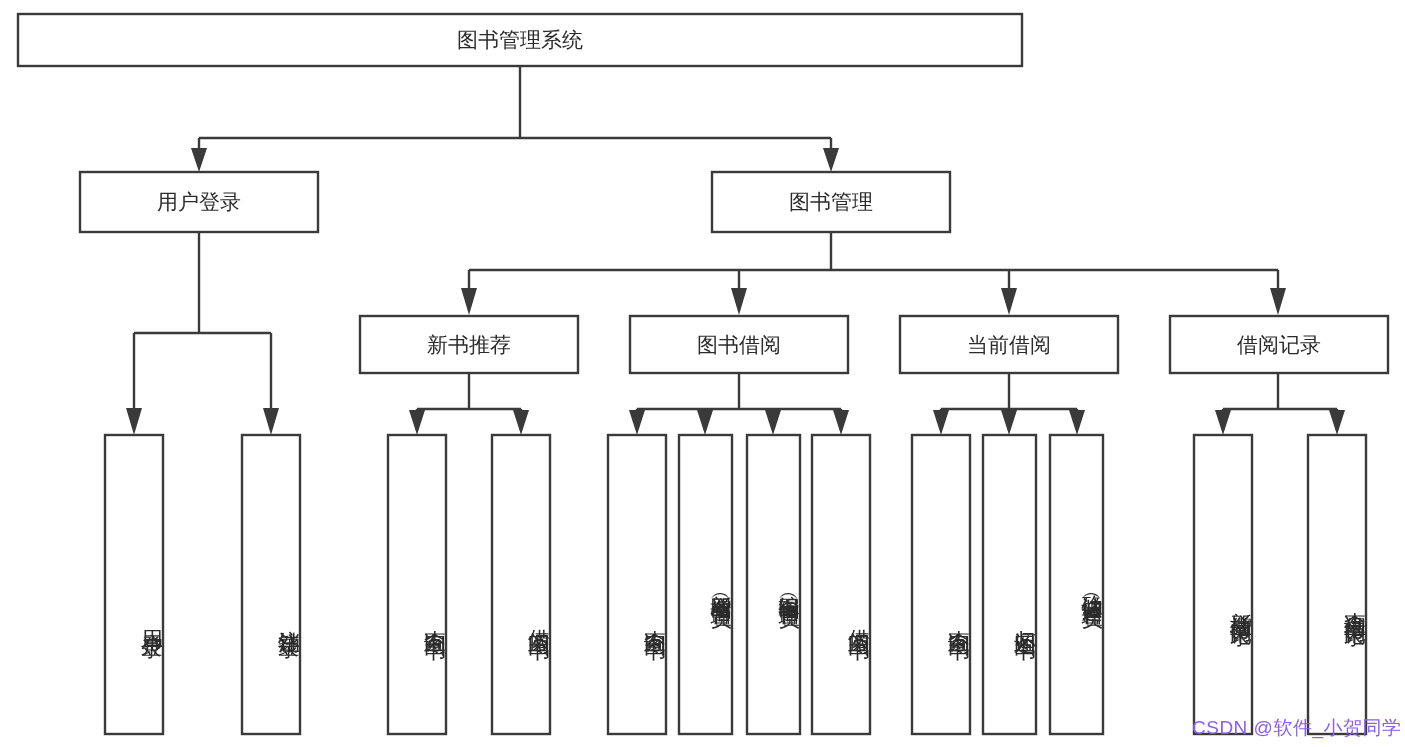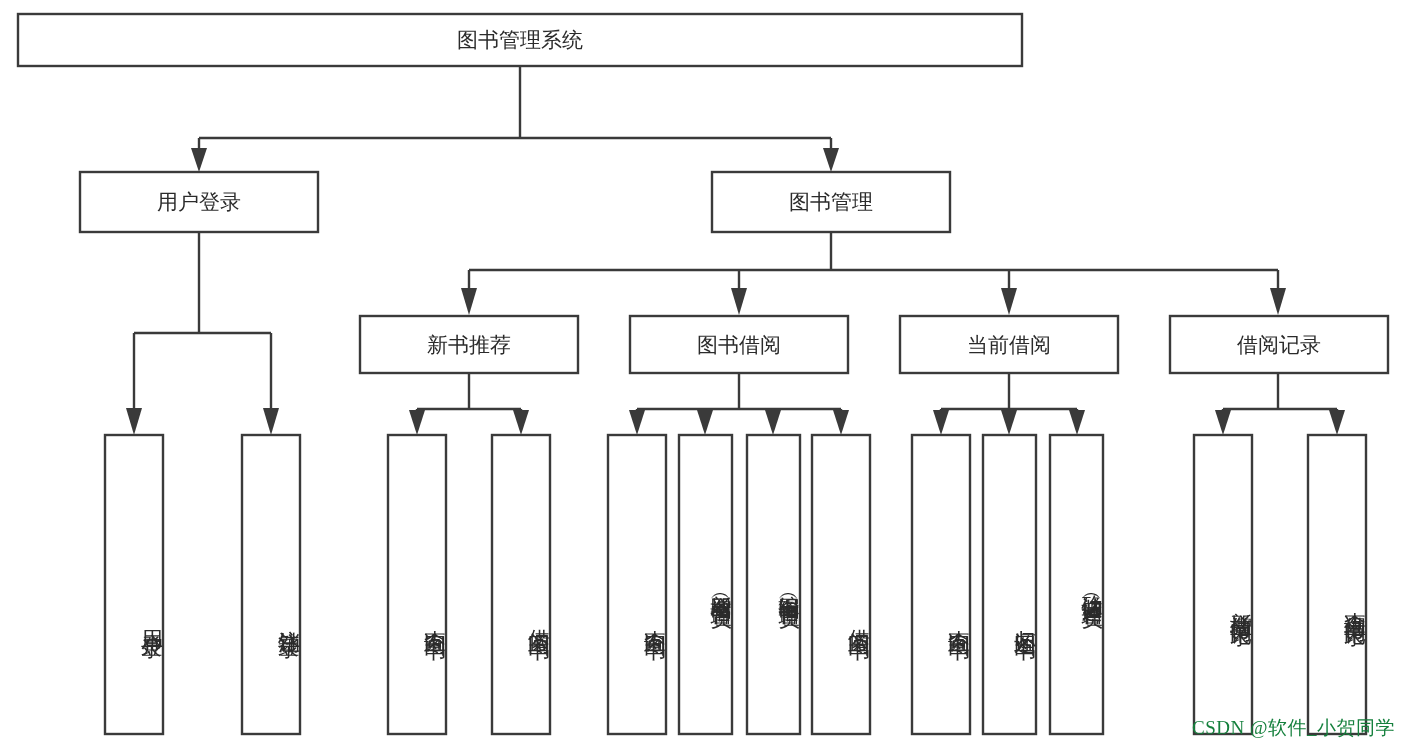--- a/index.html
+++ b/index.html
@@ -60,23 +60,23 @@
     color: #2b2b2b;
     text-align: center;
     display: flex;
     align-items: flex-start;
     justify-content: center;
     white-space: nowrap;
     pointer-events: none;
   }
   .watermark {
     position: absolute;
-    font-family: Liberation Serif, serif;
+    font-family: Liberation Sans, sans-serif;
     font-size: 19px;
-    color: #15803d;
+    color: #8b5cf6;
     white-space: nowrap;
     letter-spacing: 0.5px;
   }
 </style>
 </head>
 <body>
 
 <div id="diagram-root">
 
   <svg class="diagram-canvas" viewBox="0 0 1405 747">

